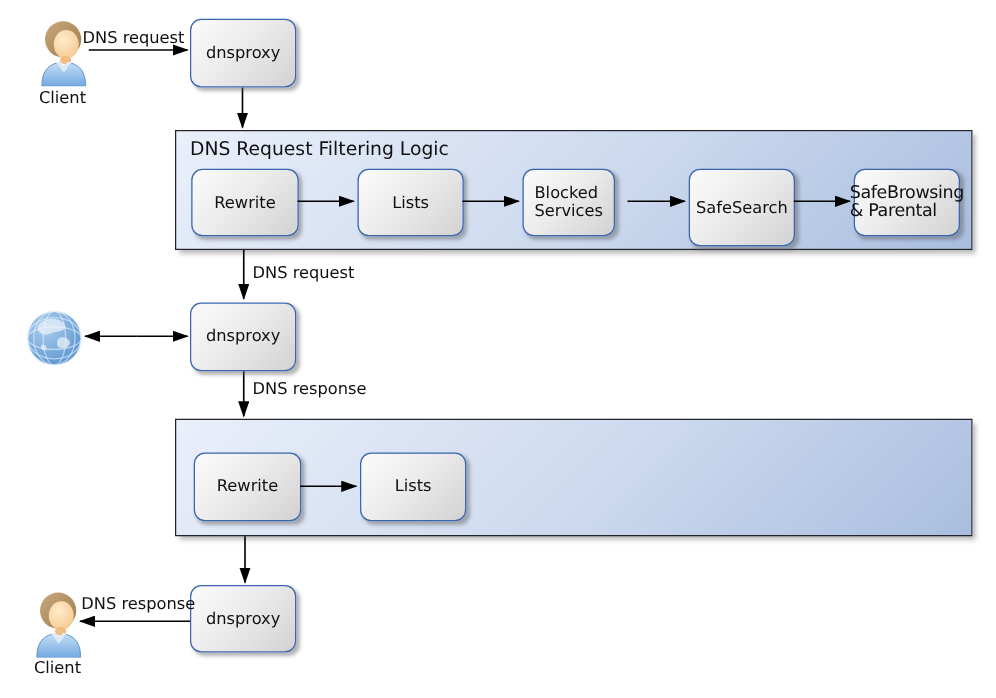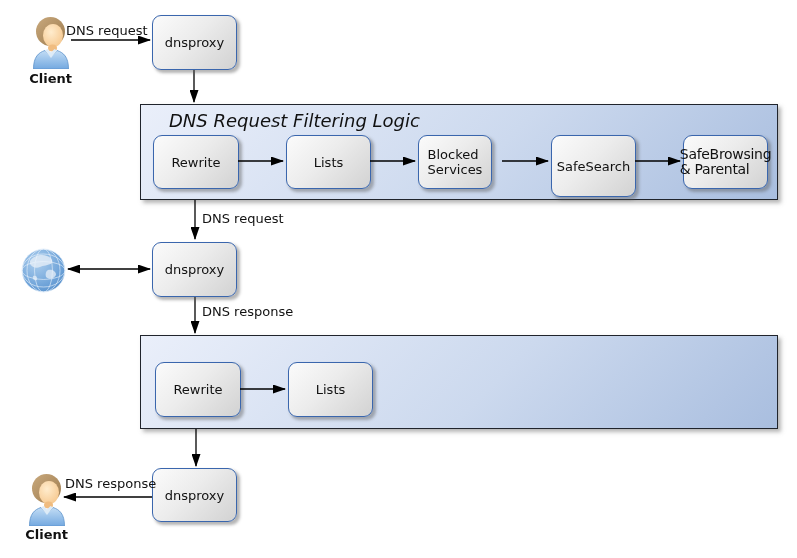--- a/index.html
+++ b/index.html
@@ -16,23 +16,23 @@
     box-shadow:2.5px 2.5px 3px rgba(90,90,90,0.45);
     box-sizing:border-box;
   }
   .tight{letter-spacing:-0.3px;font-size:14px;}
   .pipeline{
     position:absolute;z-index:2;box-sizing:border-box;
     background:linear-gradient(135deg,var(--container-fill-light,#eaeffa) 0%,#ccd9ee 55%,var(--container-fill-dark,#a9bedf) 100%);
     border:1.5px solid var(--container-border,#20242c);
     box-shadow:3px 3px 4px rgba(110,110,110,0.5);
   }
-  .pipeline-title{position:absolute;left:28px;top:5px;font-size:18px;font-style:italic;}
+  .pipeline-title{position:absolute;left:11px;top:5px;font-size:15px;}
   .lbl{position:absolute;z-index:5;font-size:13px;line-height:15px;white-space:pre-line;}
-  .center{text-align:right;font-weight:bold;}
+  .center{text-align:center;}
   .icon{position:absolute;z-index:4;}
   .defs-holder{position:absolute;width:0;height:0;overflow:hidden;}
 </style>
 </head>
 <body>
 
 <div class="canvas">
 
   <svg class="defs-holder" aria-hidden="true">
     <defs>

